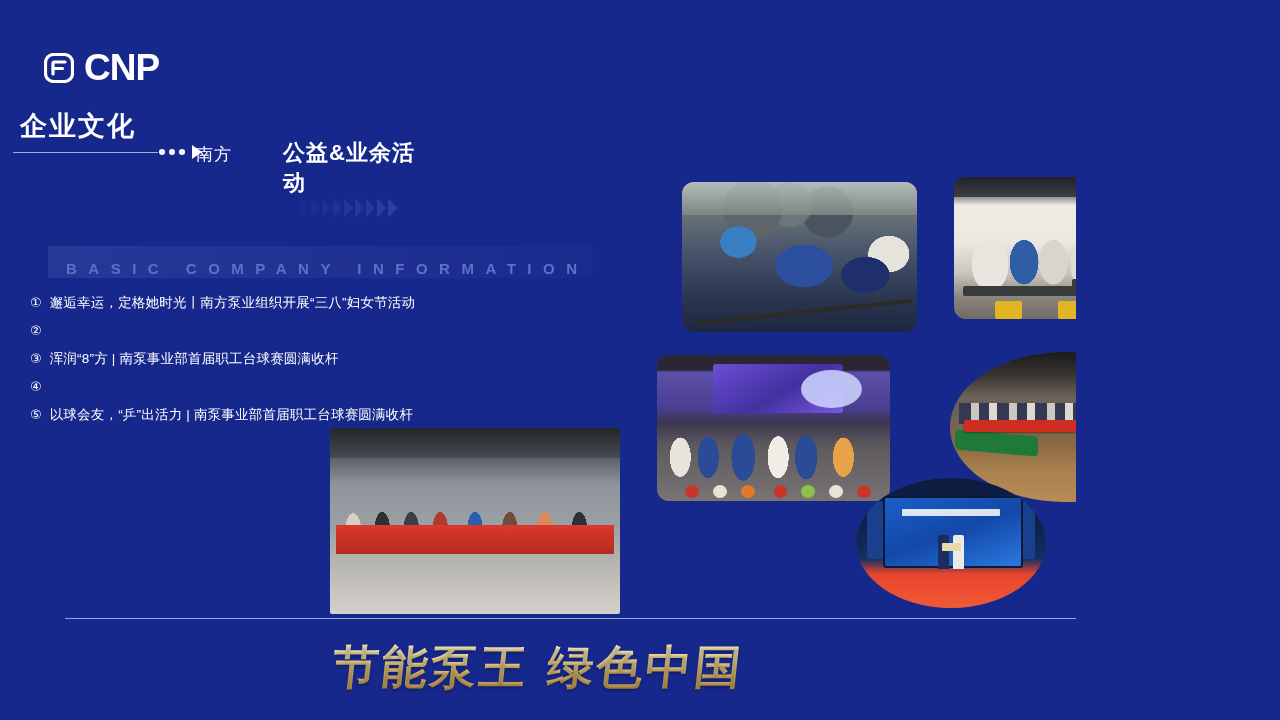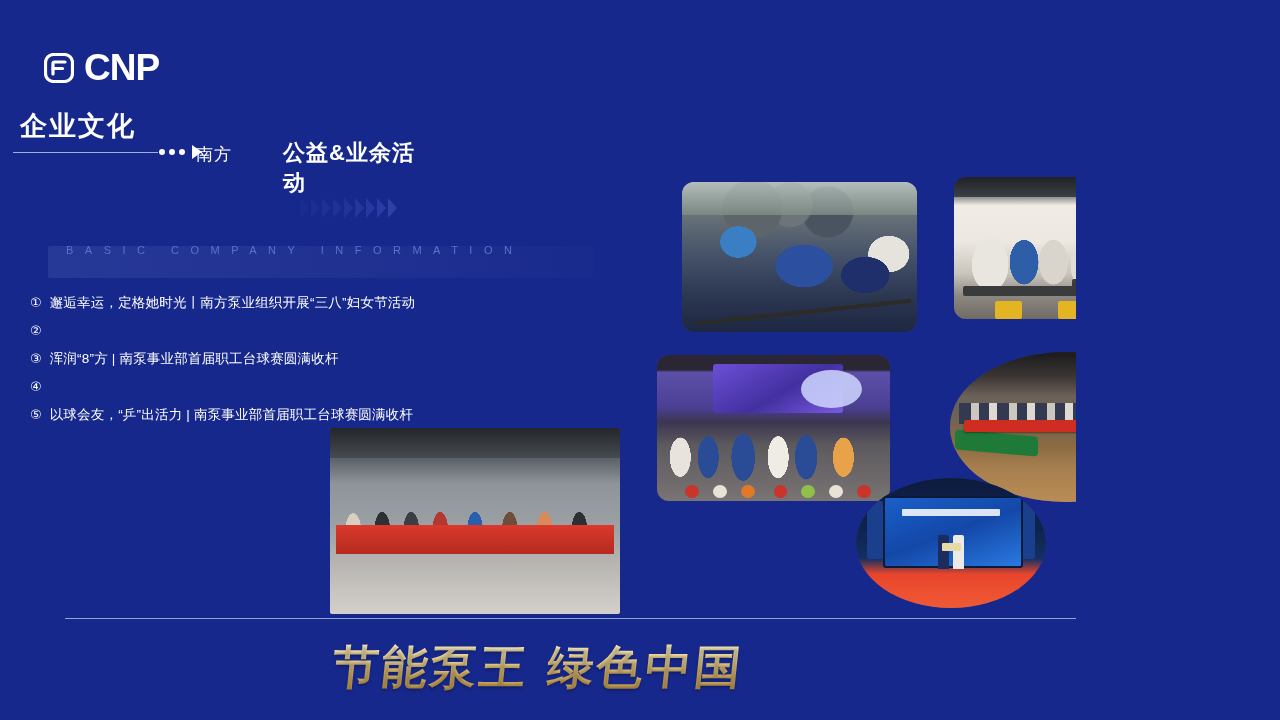--- a/index.html
+++ b/index.html
@@ -54,22 +54,22 @@
     border-top:10px solid transparent;border-bottom:10px solid transparent;
   }
 
   
   .bci-band{
     position:absolute;left:48px;top:246px;width:545px;height:32px;
     background:linear-gradient(90deg,rgba(52,70,160,.55),rgba(40,58,150,.15));
     border-radius:2px;
   }
   .bci-text{
-    position:absolute;left:66px;top:244px;width:540px;
-    font-size:11px;color:#5b72c8;letter-spacing:11.5px;white-space:nowrap;font-weight:normal;
+    position:absolute;left:66px;top:260px;width:540px;
+    font-size:15px;color:#5b72c8;letter-spacing:11.5px;white-space:nowrap;font-weight:bold;
   }
 
   
   .list{position:absolute;left:30px;top:293px;width:600px;}
   .list-item{
     display:flex;align-items:baseline;gap:8px;
     margin-bottom:8px;color:#ffffff;font-size:13.5px;line-height:20px;white-space:nowrap;
   }
   .list-num{font-size:13px;color:#ffffff;flex:0 0 auto;}
   .list-txt{font-size:13.5px;color:#ffffff;letter-spacing:.2px;}

